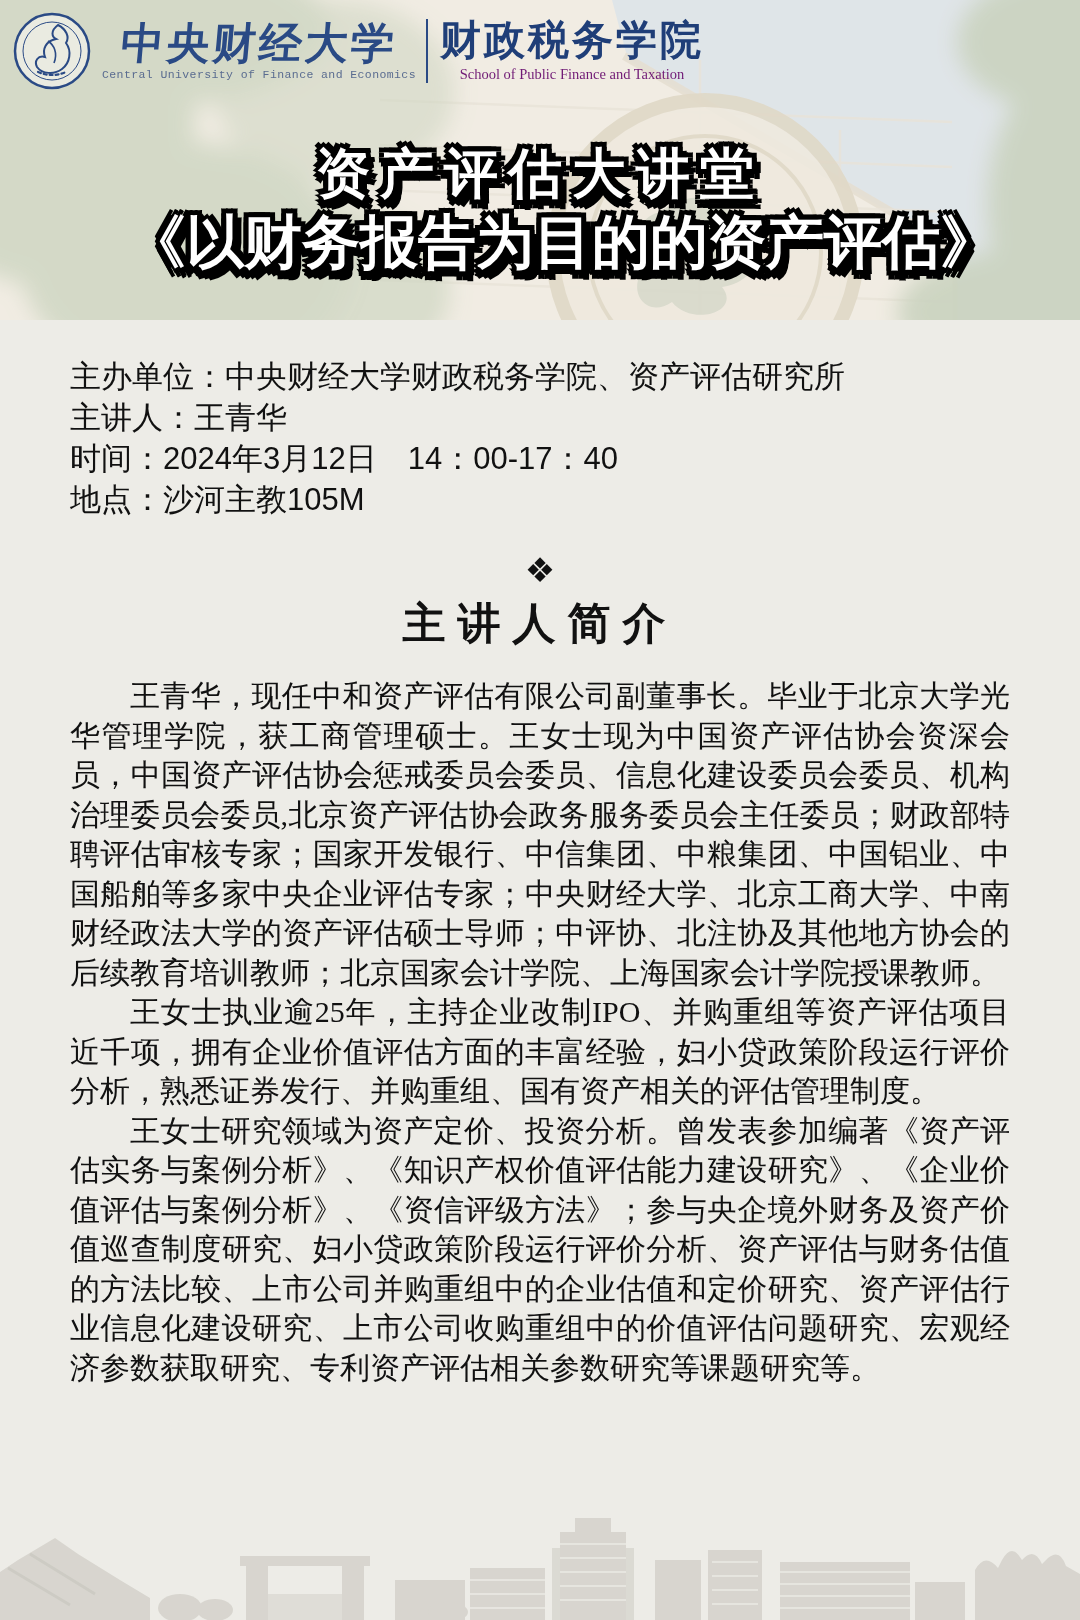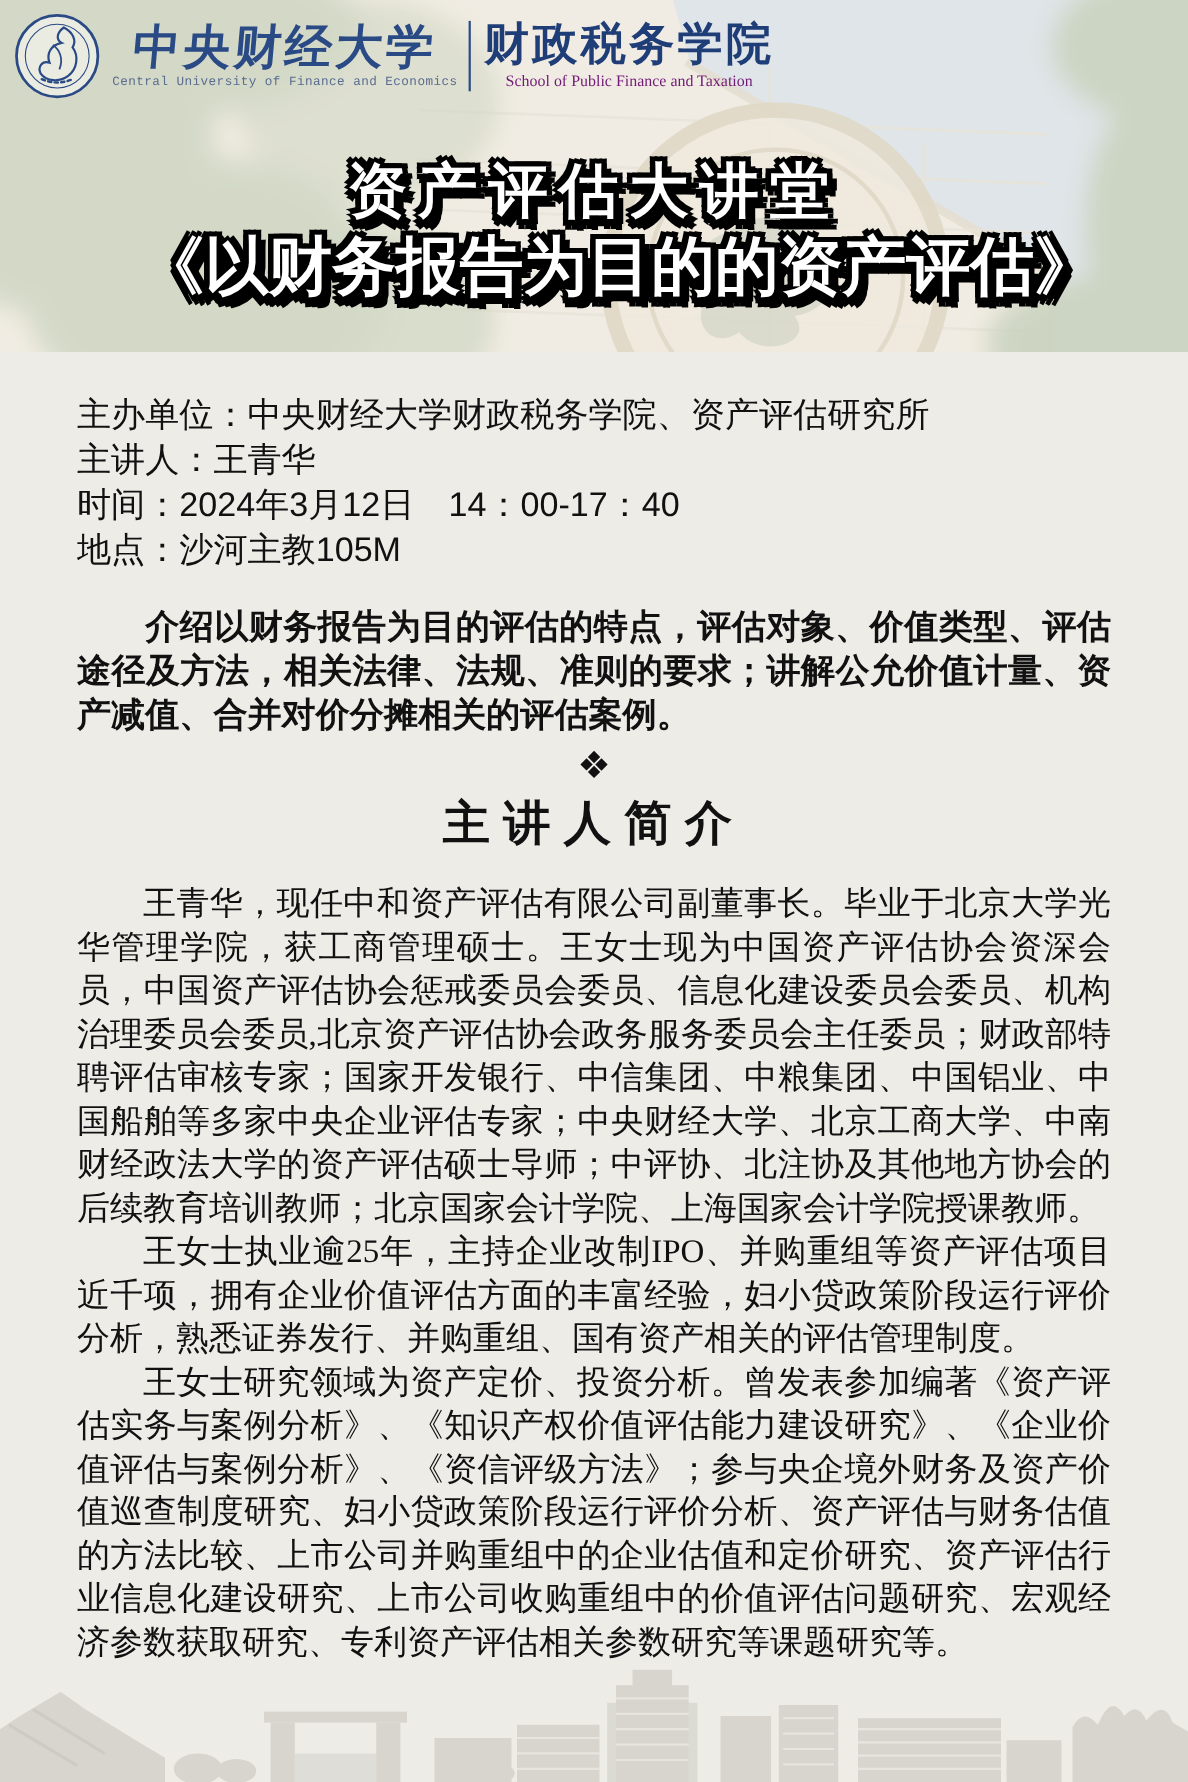--- a/index.html
+++ b/index.html
@@ -114,21 +114,20 @@
   <div class="content">
 
     <div class="info">
       <p class="info-line"><span>主办单位：</span><span>中央财经大学财政税务学院、资产评估研究所</span></p>
       <p class="info-line"><span>主讲人：</span><span>王青华</span></p>
       <p class="info-line"><span>时间：</span><span>2024年3月12日　14：00-17：40</span></p>
       <p class="info-line"><span>地点：</span><span>沙河主教105M</span></p>
     </div>
 
     <div class="lecture">
-      <p class="lec-body">介绍以财务报告为目的评估的特点，评估对象、价值类型、评估途径及方法，相关法律、法规、准则的要求；讲解公允价值计量、资产减值、合并对价分摊相关的评估案例。</p>
     </div>
 
     <div class="ornament">❖</div>
 
     <h2 class="profile-head">主讲人简介</h2>
 
     <div class="bio-wrap">
       <p class="bio">王青华，现任中和资产评估有限公司副董事长。毕业于北京大学光华管理学院，获工商管理硕士。王女士现为中国资产评估协会资深会员，中国资产评估协会惩戒委员会委员、信息化建设委员会委员、机构治理委员会委员,北京资产评估协会政务服务委员会主任委员；财政部特聘评估审核专家；国家开发银行、中信集团、中粮集团、中国铝业、中国船舶等多家中央企业评估专家；中央财经大学、北京工商大学、中南财经政法大学的资产评估硕士导师；中评协、北注协及其他地方协会的后续教育培训教师；北京国家会计学院、上海国家会计学院授课教师。</p>
       <p class="bio">王女士执业逾25年，主持企业改制IPO、并购重组等资产评估项目近千项，拥有企业价值评估方面的丰富经验，妇小贷政策阶段运行评价分析，熟悉证券发行、并购重组、国有资产相关的评估管理制度。</p>
       <p class="bio">王女士研究领域为资产定价、投资分析。曾发表参加编著《资产评估实务与案例分析》、《知识产权价值评估能力建设研究》、《企业价值评估与案例分析》、《资信评级方法》；参与央企境外财务及资产价值巡查制度研究、妇小贷政策阶段运行评价分析、资产评估与财务估值的方法比较、上市公司并购重组中的企业估值和定价研究、资产评估行业信息化建设研究、上市公司收购重组中的价值评估问题研究、宏观经济参数获取研究、专利资产评估相关参数研究等课题研究等。</p>

